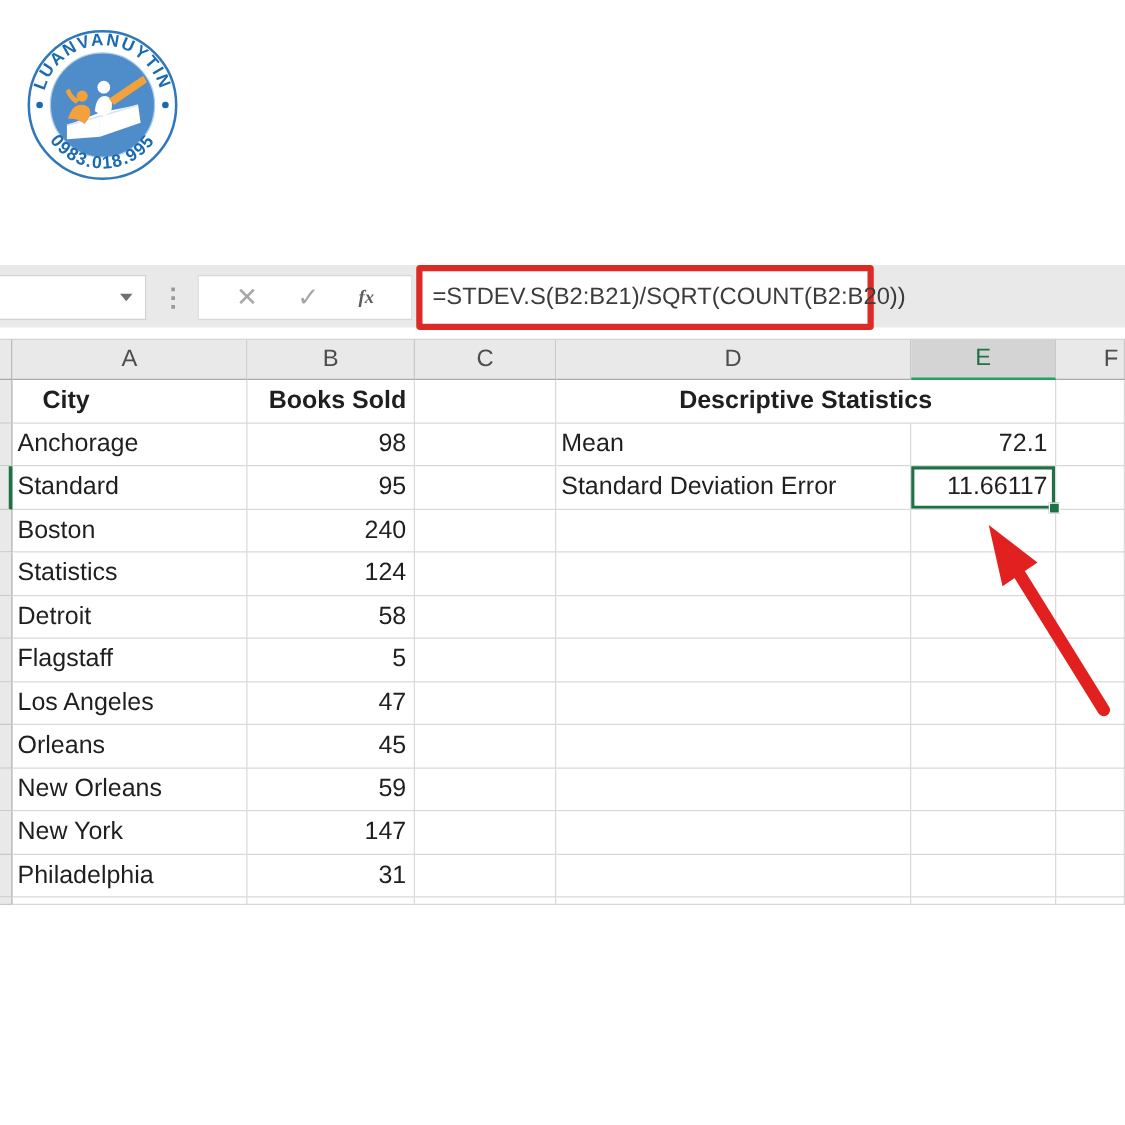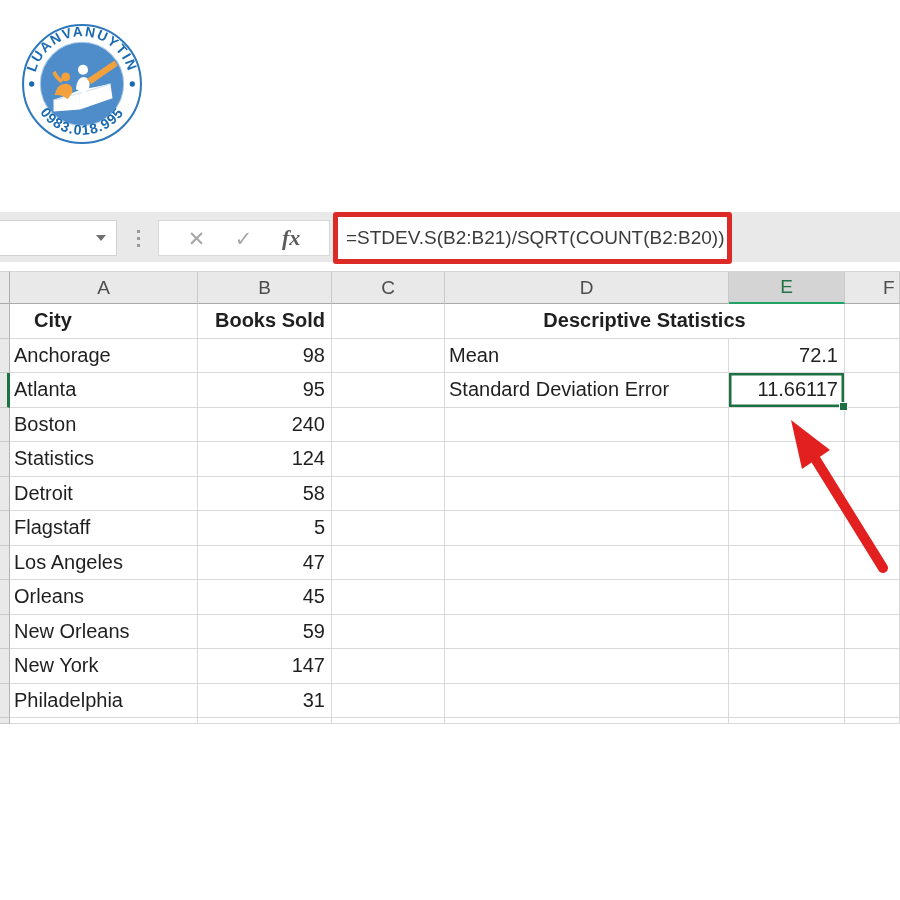--- a/index.html
+++ b/index.html
@@ -35,24 +35,24 @@
   }
   .drag-dots span{width:3px;height:3px;background:#9a9a9a;display:block;}
   .fx-buttons{
     position:absolute;left:158px;top:8px;width:172px;height:36px;
     background:#fff;border:1px solid #d8d8d8;box-sizing:border-box;
     display:flex;align-items:center;justify-content:space-around;padding:0 14px;
   }
   .icon-cancel,.icon-enter{font-size:21px;color:#a6a6a6;line-height:1;}
   .icon-fx{
     font-family:"Liberation Serif", serif;font-style:italic;font-weight:bold;
-    font-size:22px;color:#5c5c5c;line-height:1;
+    font-size:15px;color:#5c5c5c;line-height:1;
   }
   .formula-box{
-    position:absolute;left:333px;top:0px;width:399px;height:52px;
+    position:absolute;left:333px;top:0px;width:366px;height:52px;
     background:#fff;border:5px solid var(--highlight-red);border-radius:3px;
     box-sizing:border-box;display:flex;align-items:center;
     padding-left:8px;
   }
   .formula-text{font-size:19px;color:#3c3c3c;white-space:nowrap;letter-spacing:0px;}
 
   
   .sheet{
     position:absolute;left:0;top:271px;width:900px;
     display:grid;
@@ -170,21 +170,21 @@
       <div class="cell bold center" style="grid-column: span 2;">Descriptive Statistics</div>
       <div class="cell bold"></div>
       <div class="rowhead"></div>
       <div class="cell">Anchorage</div>
       <div class="cell num">98</div>
       <div class="cell"></div>
       <div class="cell">Mean</div>
       <div class="cell num">72.1</div>
       <div class="cell"></div>
       <div class="rowhead sel-row"></div>
-      <div class="cell">Atlanta</div>
+      <div class="cell">Standard</div>
       <div class="cell num">95</div>
       <div class="cell"></div>
       <div class="cell">Standard Deviation Error</div>
       <div class="cell num sel-cell">11.66117</div>
       <div class="cell"></div>
       <div class="rowhead"></div>
       <div class="cell">Boston</div>
       <div class="cell num">240</div>
       <div class="cell"></div>
       <div class="cell"></div>

